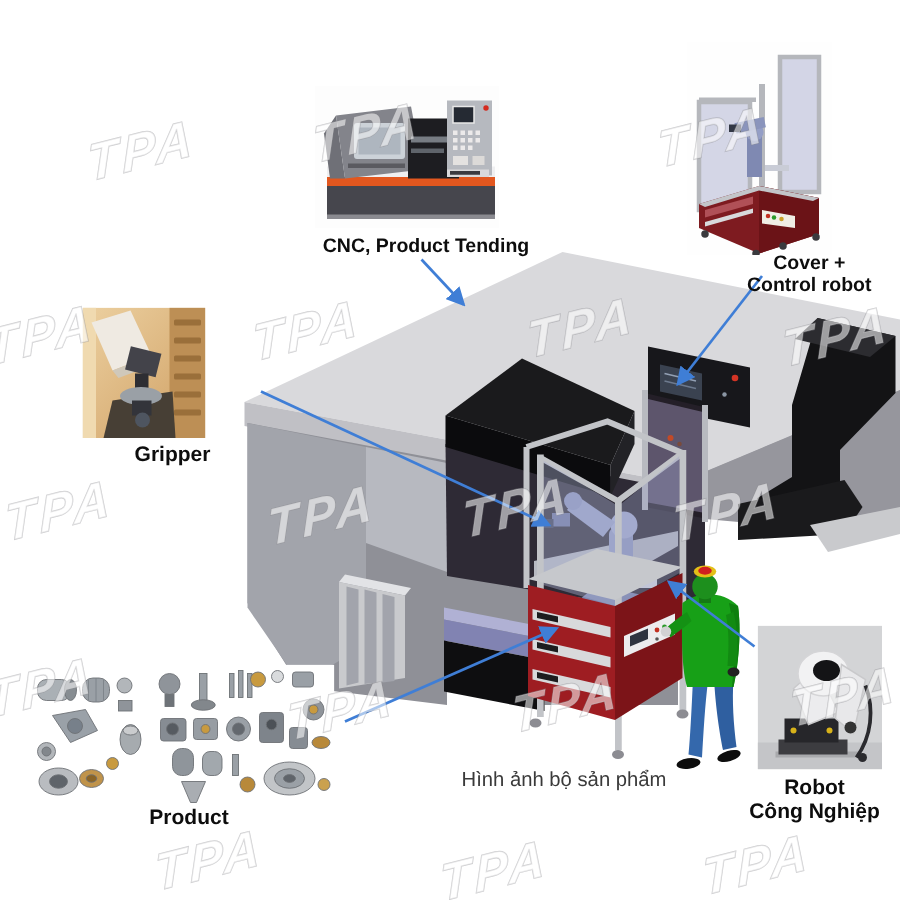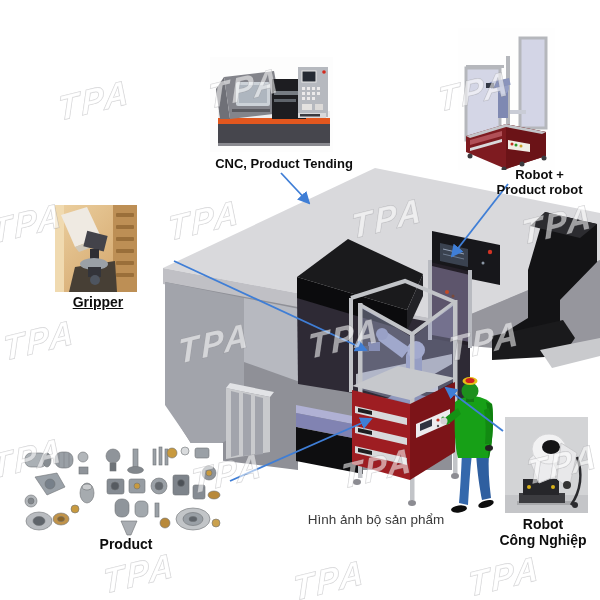--- a/index.html
+++ b/index.html
@@ -343,25 +343,25 @@
         <circle cx="62" cy="68" r="4" fill="#333"></circle>
         <path d="M72,40 C78,56 76,74 66,88" stroke="#2a2a2e" stroke-width="2.5" fill="none"></path>
         <circle cx="70" cy="88" r="3" fill="#2a2a2e"></circle>
       </g>
     </svg>
   </div>
 
   <div class="lbl s13" style="left:198px;top:157px;width:172px;">CNC, Product Tending</div>
 
   <div class="lbl s13" style="left:487px;top:168px;width:105px;">
-    <div>Robot +</div>
-    <div>Product robot</div>
-  </div>
-
-  <div class="lbl s14" style="left:56px;top:295px;width:84px;text-decoration:underline;">Gripper</div>
+    <div>Cover +</div>
+    <div>Control robot</div>
+  </div>
+
+  <div class="lbl s14" style="left:73px;top:295px;width:84px;">Gripper</div>
 
   <div class="lbl s14" style="left:40px;top:537px;width:172px;">Product</div>
 
   <div class="lbl s14" style="left:488px;top:517px;width:110px;">
     <div>Robot</div>
     <div>Công Nghiệp</div>
   </div>
 
   <div class="caption" style="left:291px;top:512px;width:170px;">Hình ảnh bộ sản phẩm</div>
 

